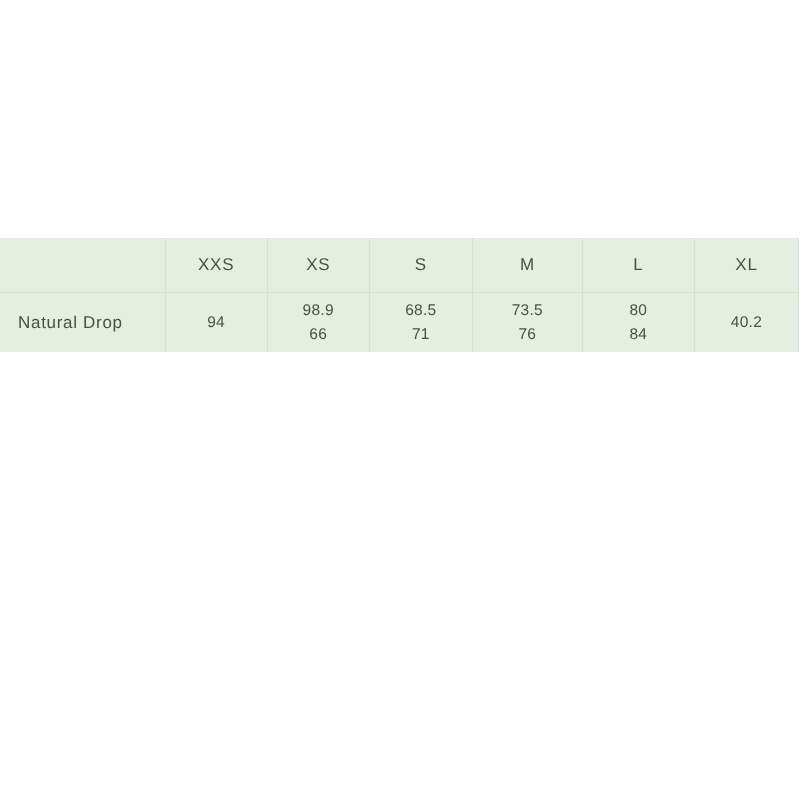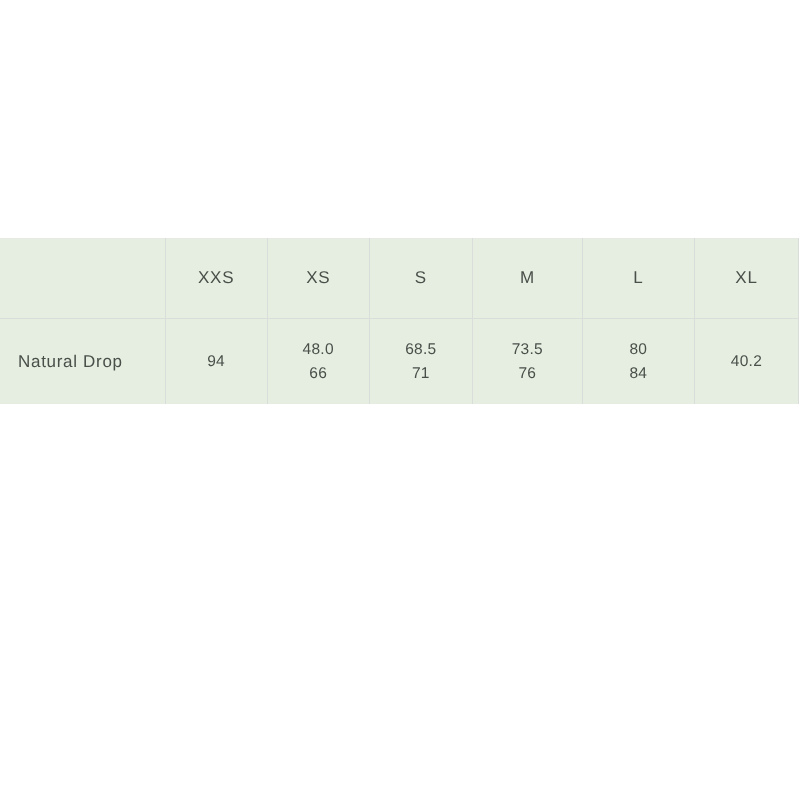--- a/index.html
+++ b/index.html
@@ -40,21 +40,21 @@
   col.c4 { width: 110px; }
   col.c5 { width: 112px; }
   col.c6 { width: 104px; }
 
   .size-table td,
   .size-table th {
     border-left: 1px solid #dadedb;
     border-right: 1px solid #dadedb;
     border-top: 0;
     border-bottom: 0;
-    padding: 13px;
+    padding: 0;
     margin: 0;
     text-align: center;
     vertical-align: middle;
     font-weight: 400;
   }
 
   .size-table tr > *:first-child { border-left: 0; }
 
   
   .size-table thead th {
@@ -135,21 +135,21 @@
           </th>
       </tr>
     </thead>
     <tbody>
         <tr class="band-green">
           <td class="row-label">Natural Drop</td>
           <td>
             <div class="val">94</div>
           </td>
           <td>
-            <div class="val">48.0</div>
+            <div class="val">98.9</div>
             <div class="val">66</div>
           </td>
           <td>
             <div class="val">68.5</div>
             <div class="val">71</div>
           </td>
           <td>
             <div class="val">73.5</div>
             <div class="val">76</div>
           </td>

